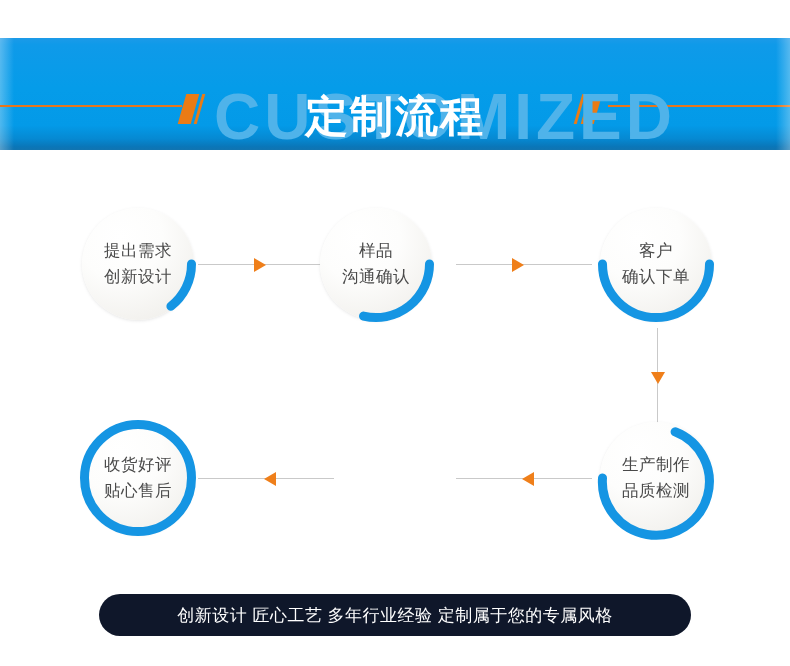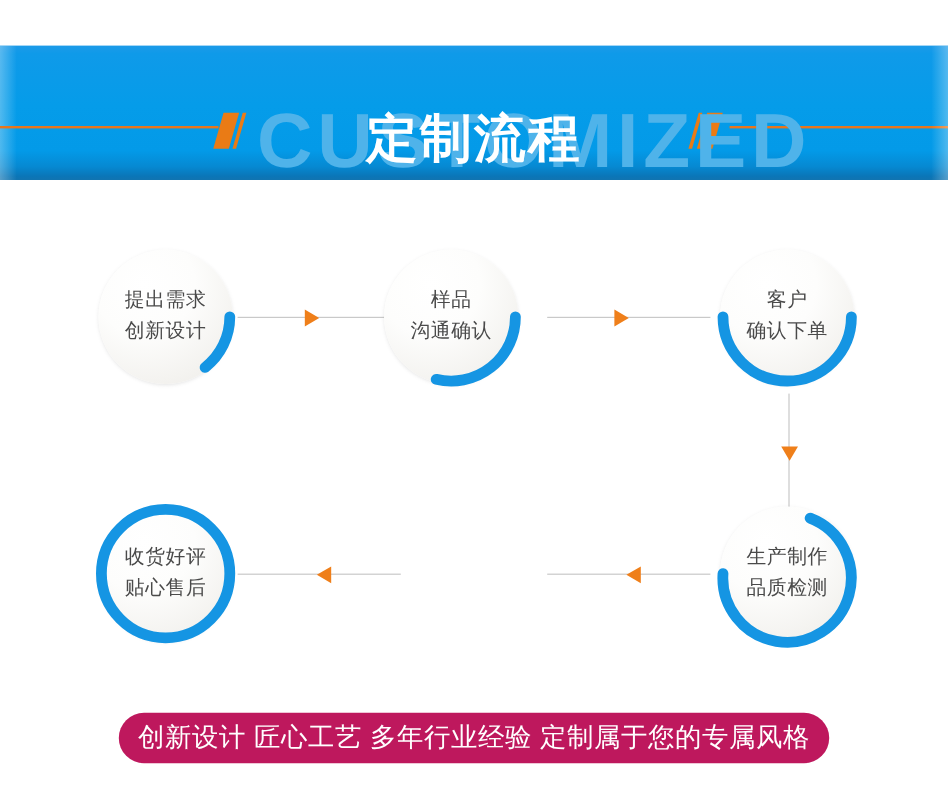--- a/index.html
+++ b/index.html
@@ -196,26 +196,26 @@
   }
 
   
   .footer-pill {
     position: absolute;
     left: 99px;
     top: 594px;
     width: 592px;
     height: 42px;
     border-radius: 21px;
-    background: #be185d;
+    background: #0f172a;
     display: flex;
     align-items: center;
     justify-content: center;
     color: #ffffff;
-    font-size: 22px;
+    font-size: 17px;
     letter-spacing: 0.5px;
     white-space: nowrap;
   }
 </style>
 </head>
 <body>
 
 <div class="header-banner">
   <div class="rule rule-left"></div>
   <div class="rule rule-right"></div>

